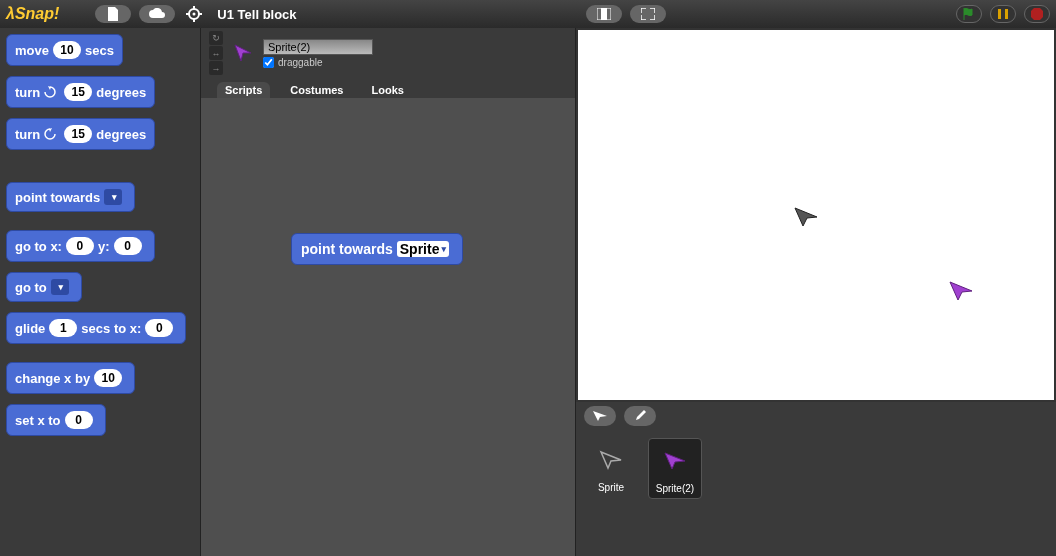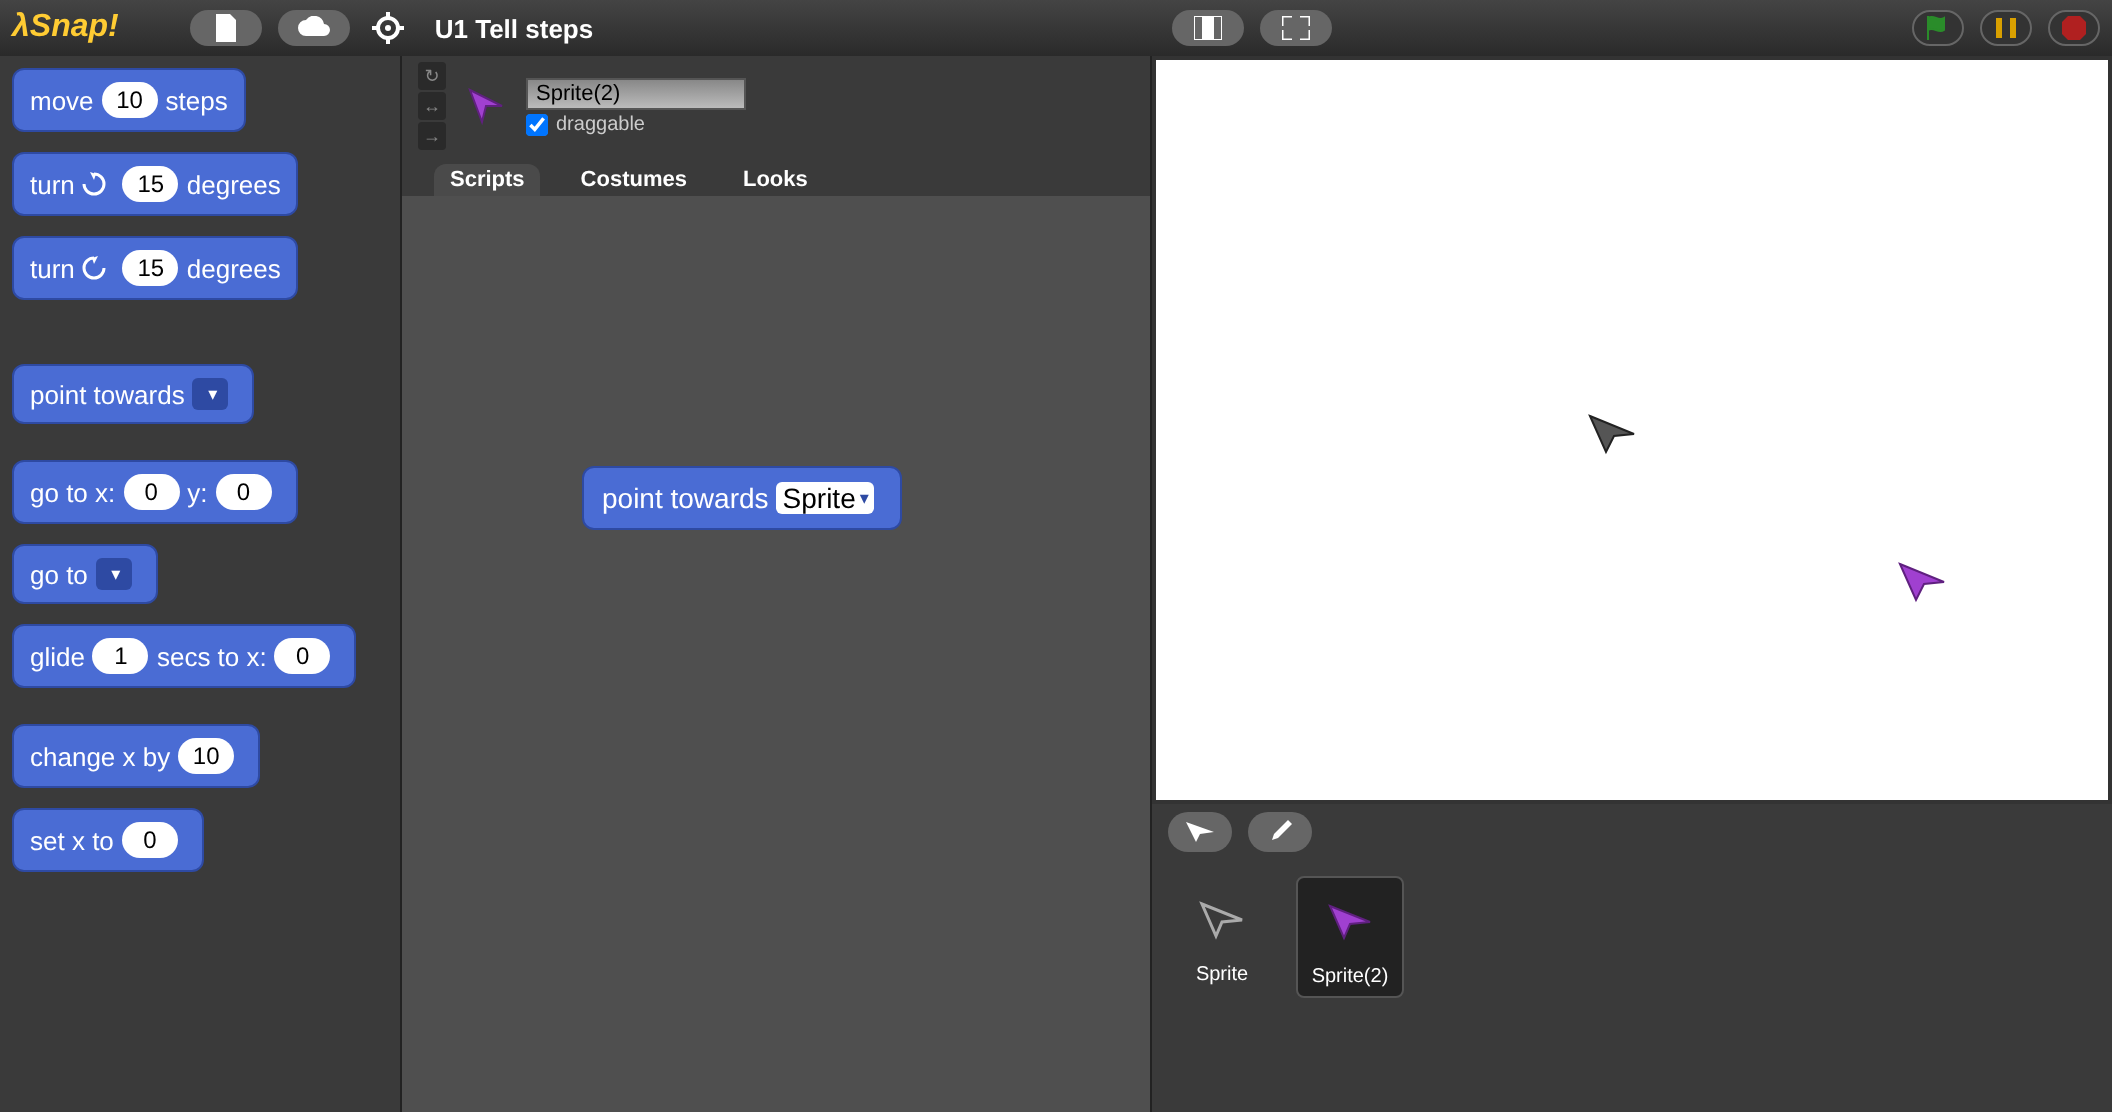--- a/index.html
+++ b/index.html
@@ -35,21 +35,21 @@
     position:relative;
   }
   .cat::before{ content:""; width:10px;height:10px;border-radius:50%; margin-right:5px;}
   .cat.sel { background: var(--c); }
   .cat.sel::before{ background:rgba(255,255,255,.4);}
   .cat:not(.sel)::before{ background: var(--c);}
   .palette { flex:1; overflow-y:auto; padding:6px; background:#3a3a3a;}
   .block {
     display:inline-flex; align-items:center;
     background:#4a6cd4; border:1px solid #2e4aa3; border-radius:6px;
-    padding: 6px 8px; margin-bottom:10px; color:#fff; font-weight:normal; font-size:13px;
+    padding: 6px 8px; margin-bottom:10px; color:#fff; font-weight:bold; font-size:13px;
     position:relative; cursor:grab; white-space:nowrap;
   }
   .block .arg {
     background:#fff; color:#000; border-radius:12px; min-width:28px; height:18px;
     display:inline-flex; align-items:center; justify-content:center; margin:0 4px;
     font-size:12px; padding:0 6px;
   }
   .block .dd { background:#2e4aa3; color:#fff; border-radius:3px; min-width:18px; height:16px; display:inline-flex;align-items:center;justify-content:center;margin:0 4px; padding:0 3px;}
   .block .dd::after{content:"▾"; font-size:9px; margin-left:2px;}
   .block .turn{ display:inline-block; width:14px;height:14px; margin:0 3px; }
@@ -103,21 +103,21 @@
         <circle cx="8" cy="8" r="5" fill="none" stroke="#fff" stroke-width="2"></circle>
         <circle cx="8" cy="8" r="1.5" fill="#fff"></circle>
         <g stroke="#fff" stroke-width="2">
           <line x1="8" y1="0" x2="8" y2="3"></line>
           <line x1="8" y1="13" x2="8" y2="16"></line>
           <line x1="0" y1="8" x2="3" y2="8"></line>
           <line x1="13" y1="8" x2="16" y2="8"></line>
         </g>
       </svg>
   </div>
-  <div class="project-title">U1 Tell steps</div>
+  <div class="project-title">U1 Tell block</div>
   <div class="topbar-spacer"></div>
   <div class="tb-btn">
     <svg width="14" height="12">
         <rect x="0" y="0" width="14" height="12" fill="none" stroke="#fff"></rect>
         <rect x="4" y="0" width="6" height="12" fill="#fff"></rect>
       </svg>
   </div>
   <div class="tb-btn">
     <svg width="14" height="12">
         <path d="M0 5V0h5M9 0h5v5M14 7v5H9M5 12H0V7" fill="none" stroke="#fff" stroke-width="1.5"></path>
@@ -143,21 +143,21 @@
     </div>
   </div>
 </div>
 
 <div class="main">
   <div class="palette-col">
     <div class="palette">
       <div class="block">
         <span>move</span>
         <span class="arg">10</span>
-        <span>steps</span>
+        <span>secs</span>
       </div><br>
       <div class="block">
         <span>turn</span>
         <span class="turn">
             <svg width="14" height="14">
               <path d="M7 2a5 5 0 11-5 5" fill="none" stroke="#fff" stroke-width="1.5"></path>
               <path d="M5 1l3 1-1 3z" fill="#fff"></path>
             </svg>
           </span>
         <span class="arg">15</span>

